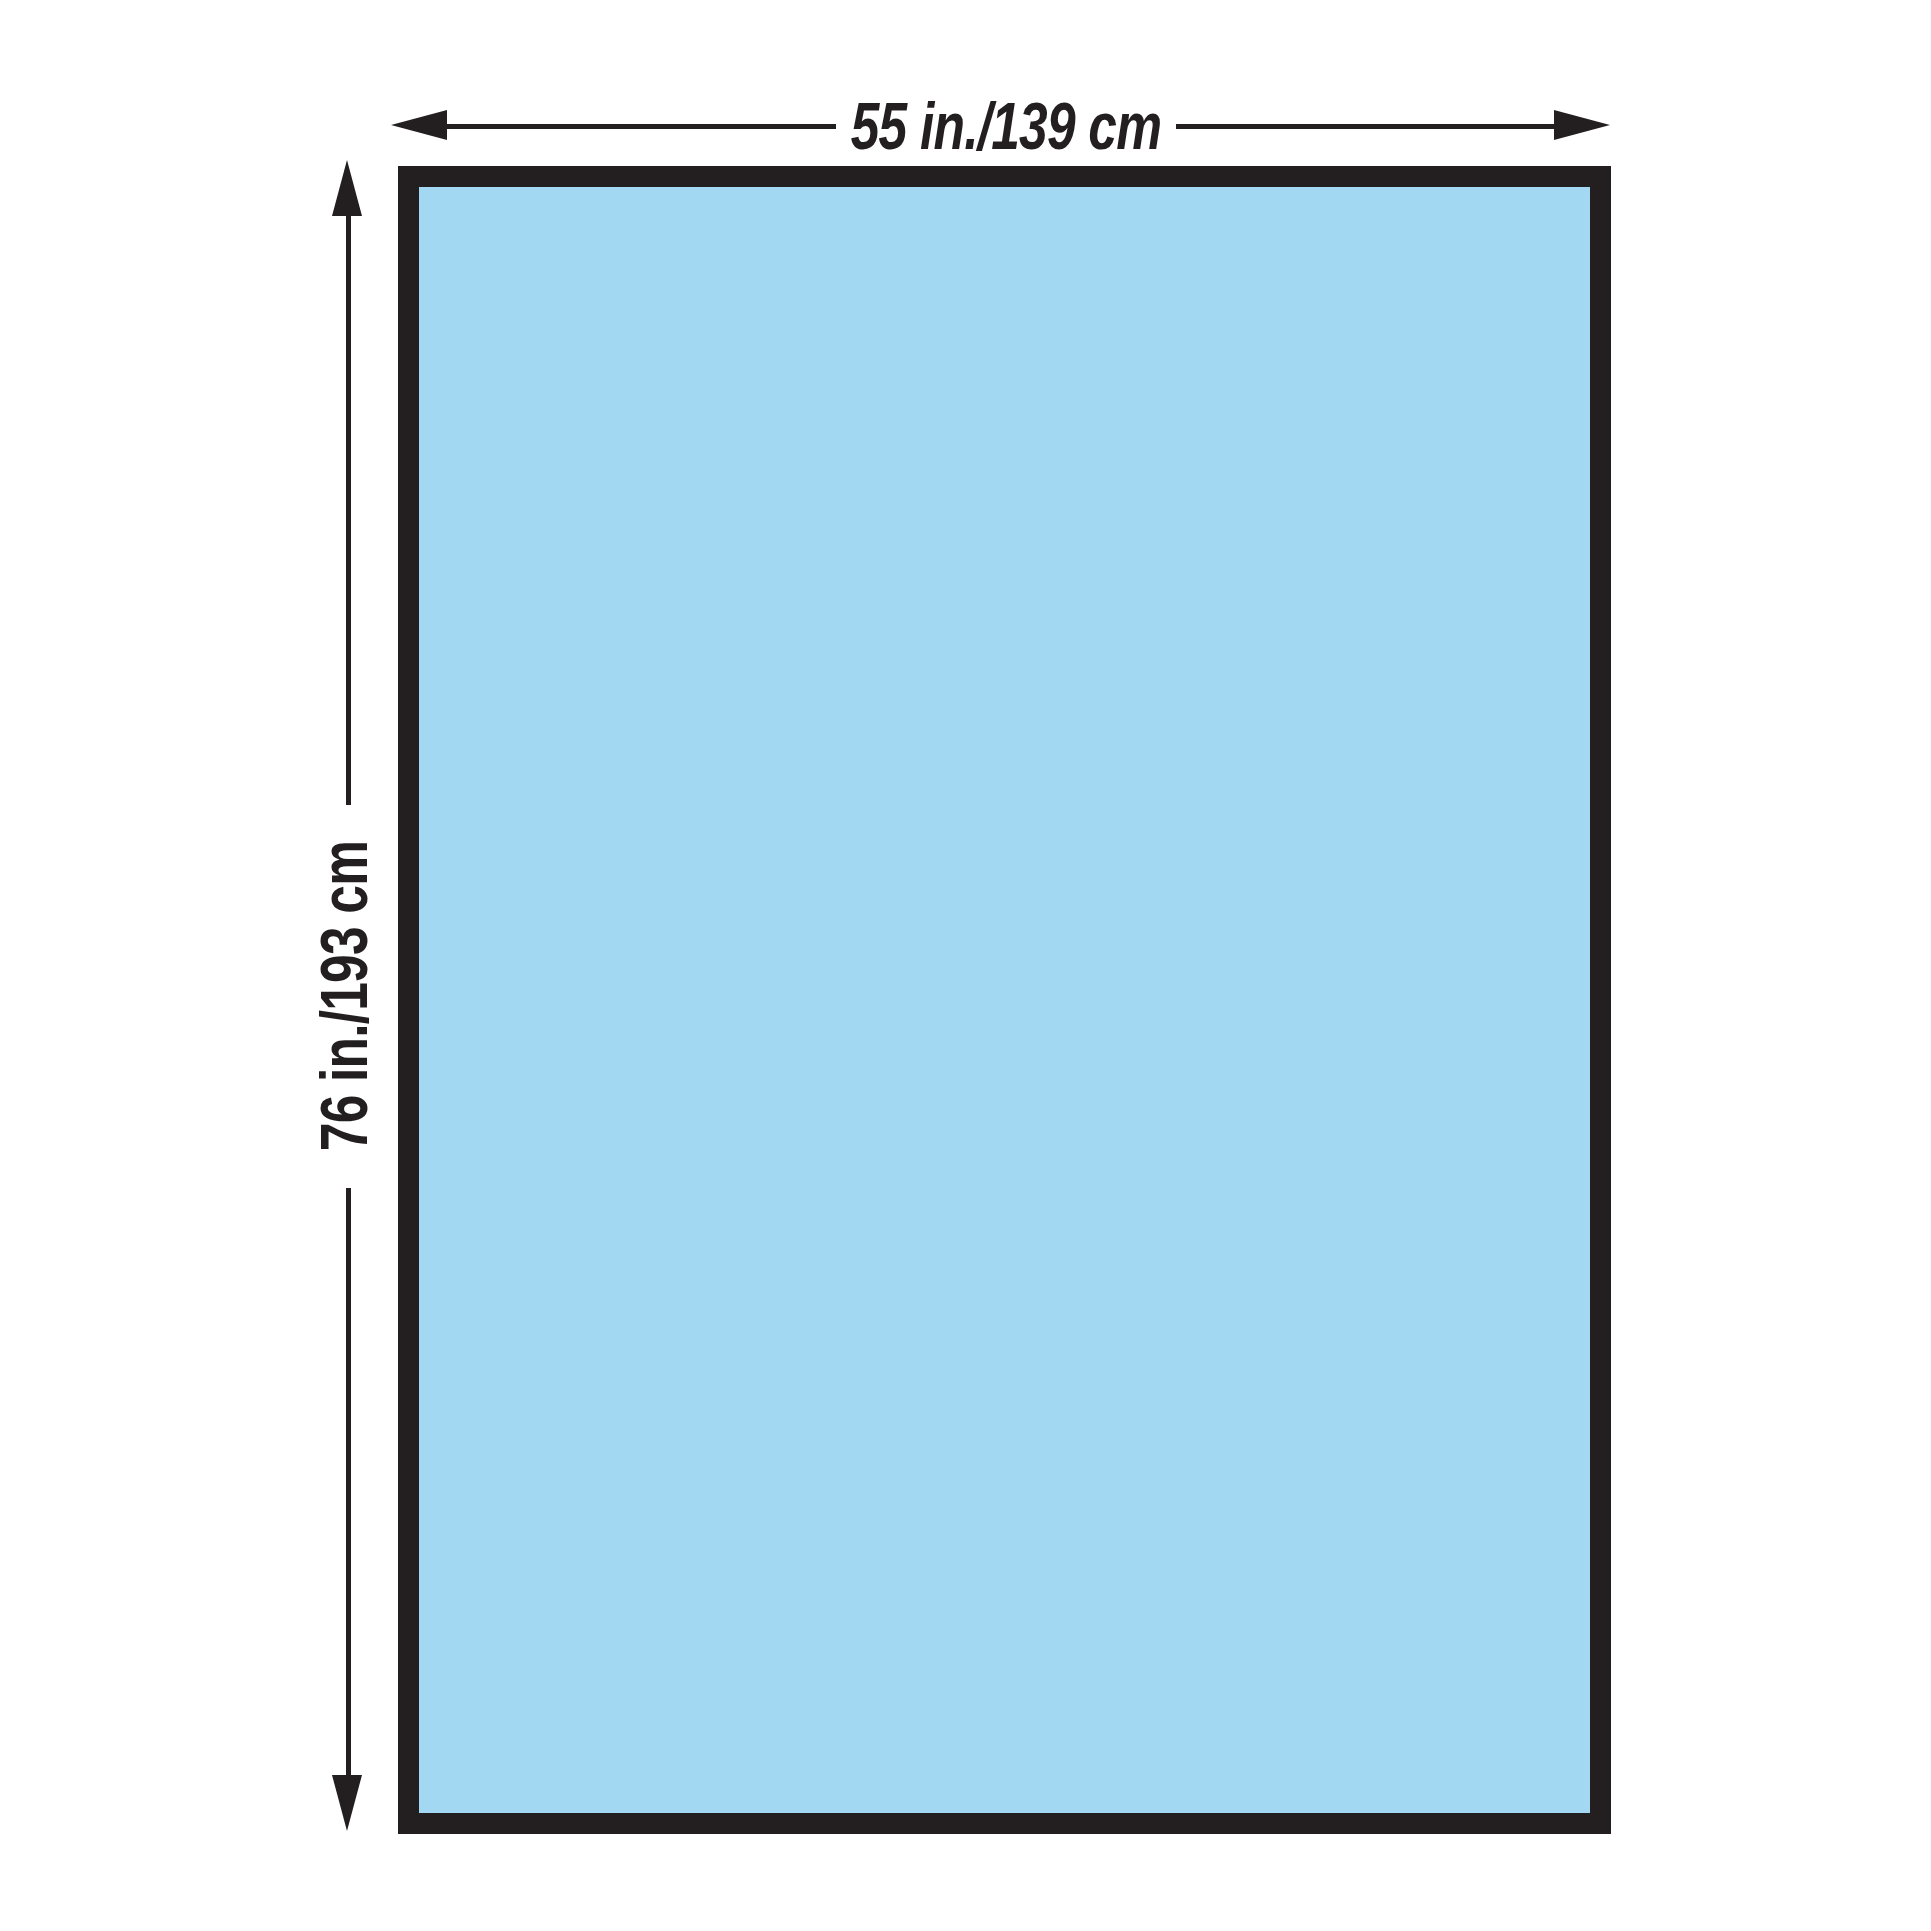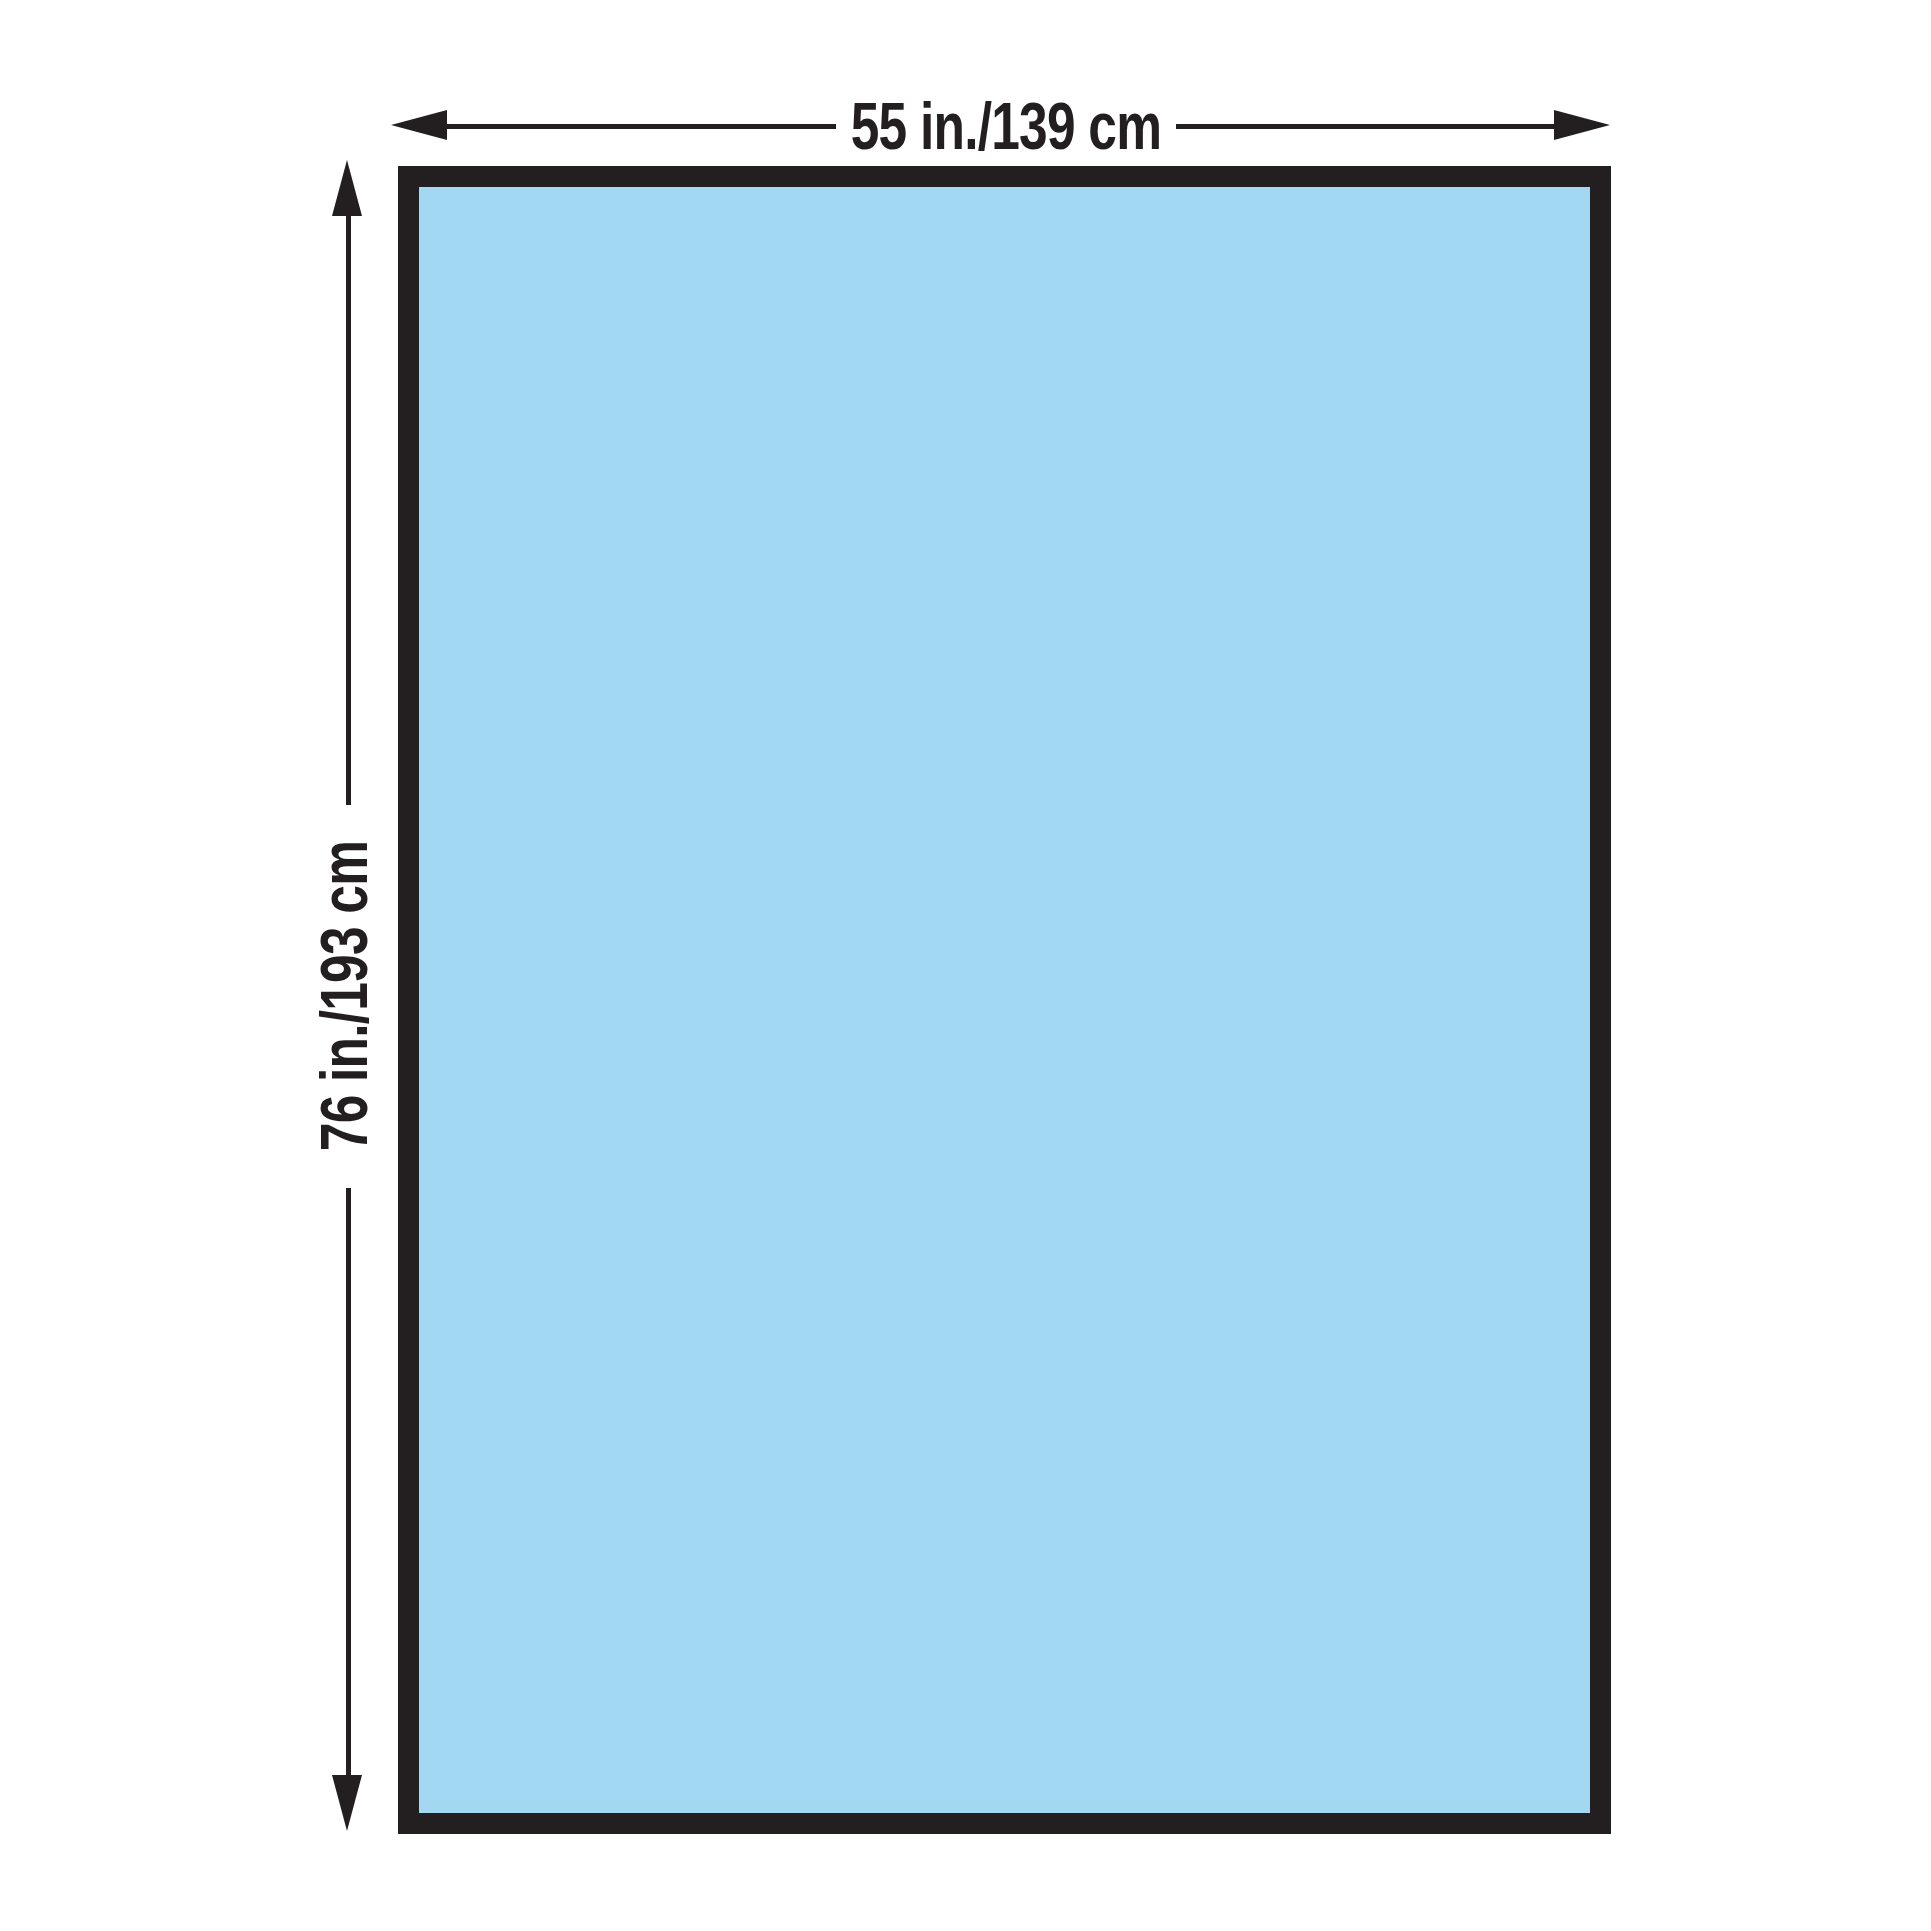--- a/index.html
+++ b/index.html
@@ -89,21 +89,21 @@
     font-weight: 700;
     white-space: nowrap;
   }
   .dim-label .condense {
     display: inline-block;
     transform: scaleX(0.78);
     letter-spacing: -1px;
   }
   .width-label {
     left: 834px; top: 83px;
-    width: 344px; height: 85px;
+    width: 344px; height: 85px; font-style: italic;
   }
   .height-label {
     left: 286px; top: 804px;
     width: 116px; height: 383px;
   }
   .height-label .condense {
     transform: rotate(-90deg) scaleX(0.78);
   }
 </style>
 </head>

